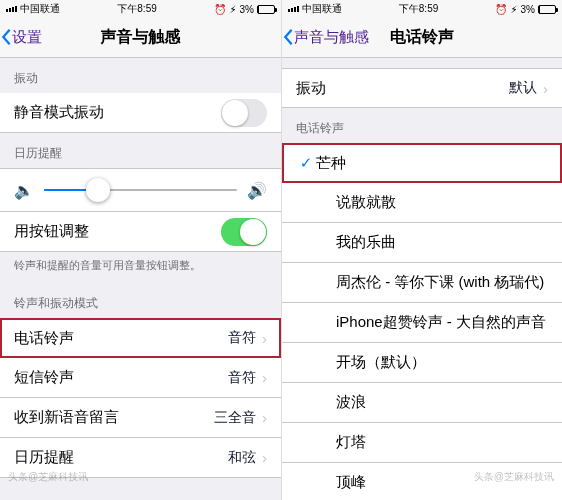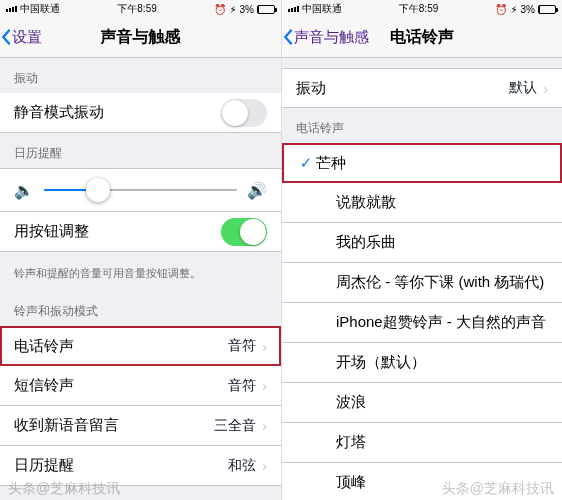--- a/index.html
+++ b/index.html
@@ -30,25 +30,25 @@
 .chev{color:#c7c7cc;margin-left:6px}
 .toggle{width:46px;height:28px;border-radius:14px;background:#e5e5ea;position:relative}
 .toggle::after{content:"";position:absolute;width:26px;height:26px;border-radius:50%;background:#fff;top:1px;left:1px;box-shadow:0 1px 3px rgba(0,0,0,.3)}
 .toggle.on{background:#4cd964}
 .toggle.on::after{left:19px}
 .slider-row{background:#fff;height:44px;display:flex;align-items:center;padding:0 14px;border-top:.5px solid #c8c7cc;border-bottom:.5px solid #c8c7cc;gap:10px}
 .slider-track{flex:1;height:2px;background:#b6b6b8;position:relative;border-radius:2px}
 .slider-fill{position:absolute;left:0;top:0;bottom:0;width:28%;background:#007aff;border-radius:2px}
 .slider-thumb{position:absolute;left:28%;top:50%;transform:translate(-50%,-50%);width:24px;height:24px;border-radius:50%;background:#fff;box-shadow:0 1px 4px rgba(0,0,0,.4)}
 .spk{color:#8e8e93}
-.footnote{font-size:11px;color:#6d6d72;padding:14px 14px 10px}
+.footnote{font-size:11px;color:#6d6d72;padding:6px 14px 10px}
 .hl{outline:2px solid #b22234;outline-offset:-2px}
 .check{color:#007aff;width:20px;display:flex;justify-content:center}
 .row.indent{padding-left:54px}
-.watermark{position:absolute;bottom:2px;font-size:14px;color:rgba(0,0,0,.25)}
+.watermark{position:absolute;bottom:16px;font-size:10px;color:rgba(0,0,0,.25)}
 .wm-l{left:8px}.wm-r{right:8px}
 </style>
 </head>
 <body>
 
 <div class="phone">
   <div class="statusbar">
     <div class="sb-left">
       <div class="sig">
           <span></span>

